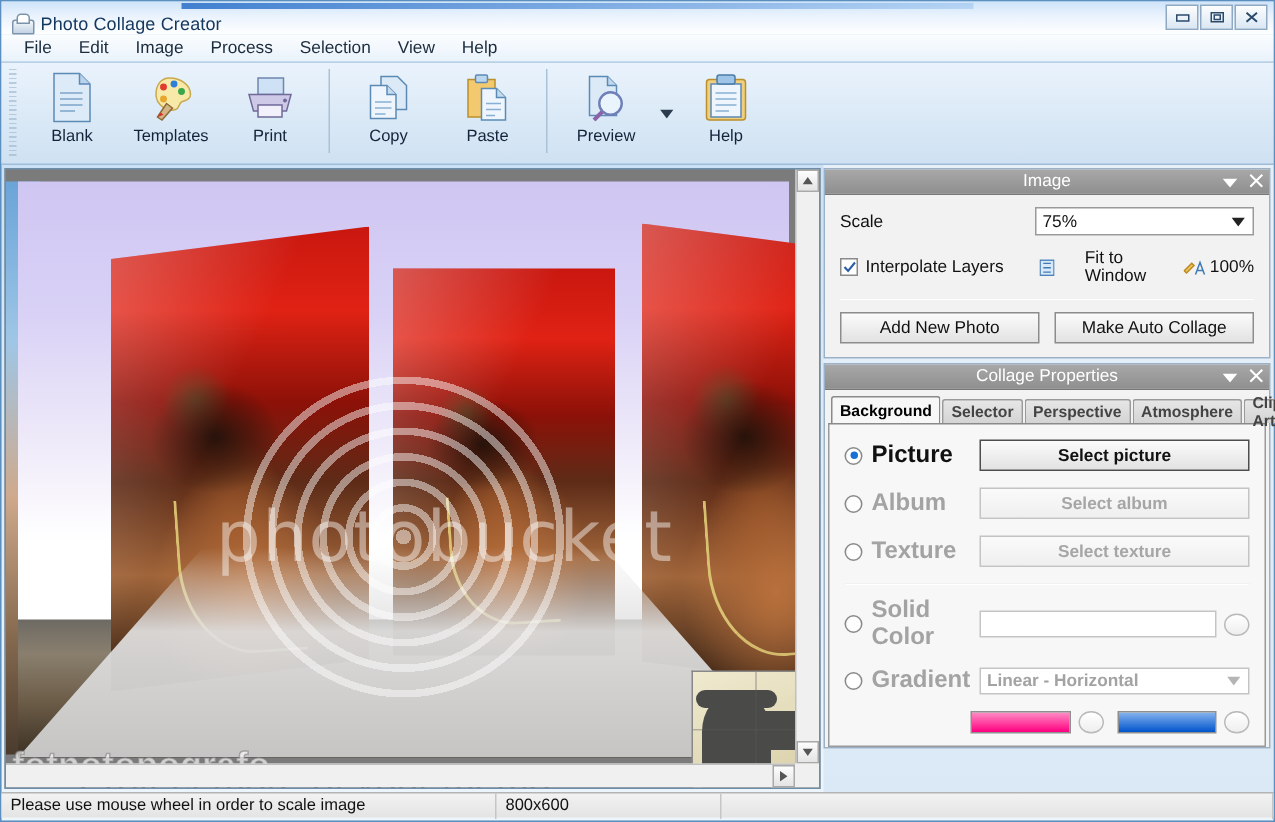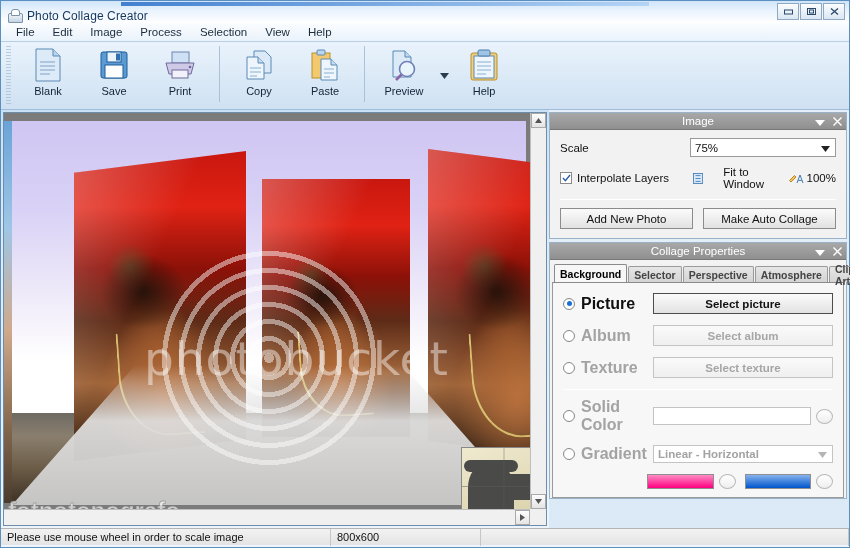--- a/index.html
+++ b/index.html
@@ -225,33 +225,36 @@
           <path d="M3 1h17l7 7v25H3z" fill="#ddeaf7" stroke="#5b8ab5"></path>
           <path d="M20 1v7h7" fill="#b9d3ea" stroke="#5b8ab5"></path>
           <g stroke="#7ca4c8">
               <path d="M7 14h15M7 18h15M7 22h15M7 26h10"></path>
             </g>
         </svg>
       </div>
       <div class="lbl">Blank</div>
     </div>
 
-
-
-    <div class="tbtn">
-      <div class="ic">
-        <svg width="32" height="32" viewBox="0 0 32 32">
-          <rect x="3" y="3" width="26" height="26" rx="2" fill="#5b9bd5" stroke="#1f5d96"></rect>
-          <rect x="9" y="3" width="14" height="10" fill="#eaf2fa" stroke="#1f5d96"></rect>
-          <rect x="18" y="4.5" width="4" height="7" fill="#2f6fb0"></rect>
-          <rect x="7" y="16" width="18" height="13" fill="#fdfdfd" stroke="#1f5d96"></rect>
-        </svg>
-      </div>
-      <div class="lbl">Save</div>
-    </div>
+    <div class="tbtn">
+      <div class="ic">
+        <svg width="34" height="34" viewBox="0 0 34 34">
+          <path d="M16 4c8 0 14 5 14 11 0 4-4 4-6 5-2 1-1 4-4 5-5 2-13-3-13-10C7 9 10 4 16 4z" fill="#f7e9a8" stroke="#c9a94e"></path>
+          <circle cx="12" cy="10" r="2.3" fill="#e03b2f"></circle>
+            <circle cx="19" cy="8" r="2.3" fill="#2f7fd6"></circle>
+          <circle cx="24" cy="13" r="2.3" fill="#3aa64a"></circle>
+            <circle cx="12" cy="18" r="2.3" fill="#e8a72c"></circle>
+          <path d="M8 30l6-9 4 3-7 8z" fill="#d4b483" stroke="#8d6b3a"></path>
+          <path d="M8 30l2-3 2 1.5z" fill="#d0332a"></path>
+        </svg>
+      </div>
+      <div class="lbl">Templates</div>
+    </div>
+
+
 
     <div class="tbtn">
       <div class="ic">
         <svg width="34" height="32" viewBox="0 0 34 32">
           <rect x="9" y="3" width="17" height="11" fill="#cfe1f5" stroke="#6f86ae"></rect>
           <path d="M3 14h28l-3 11H6z" fill="#cdc9e6" stroke="#6f6a99"></path>
           <rect x="9" y="21" width="16" height="8" fill="#f2f0fb" stroke="#6f6a99"></rect>
           <circle cx="27" cy="18" r="1.3" fill="#6f6a99"></circle>
         </svg>
       </div>

